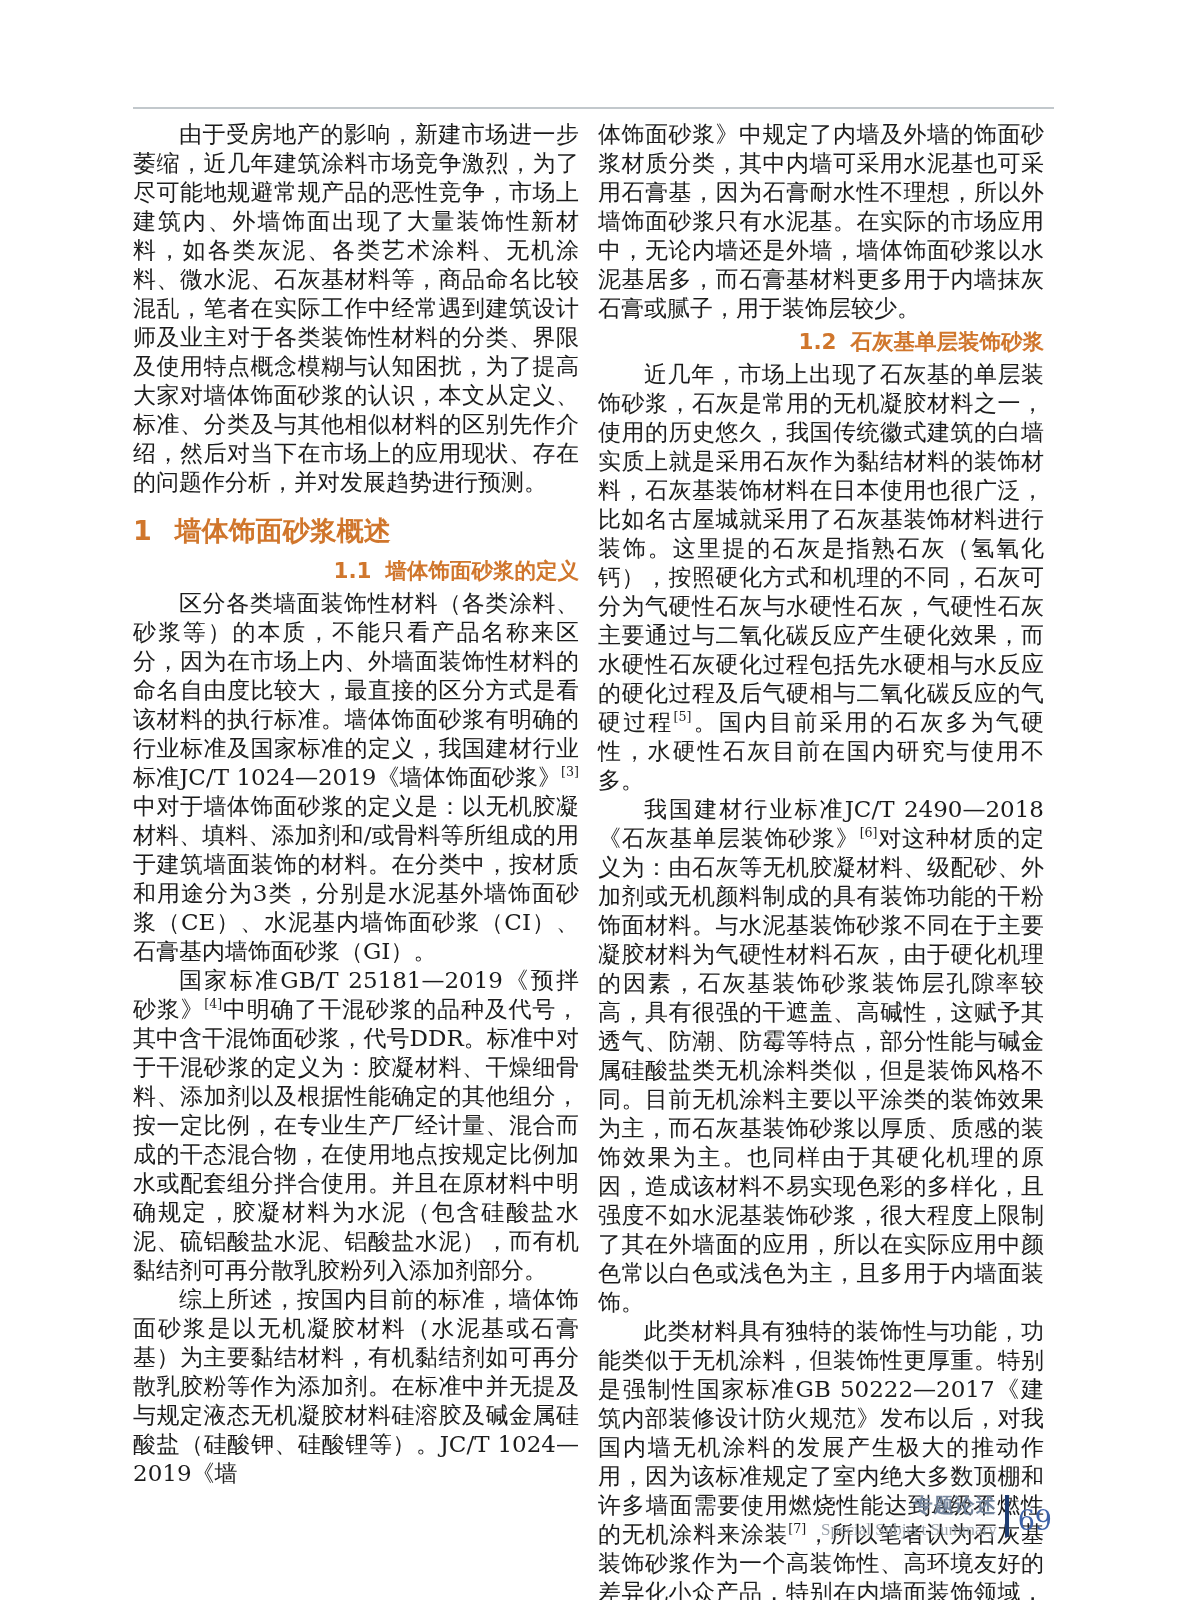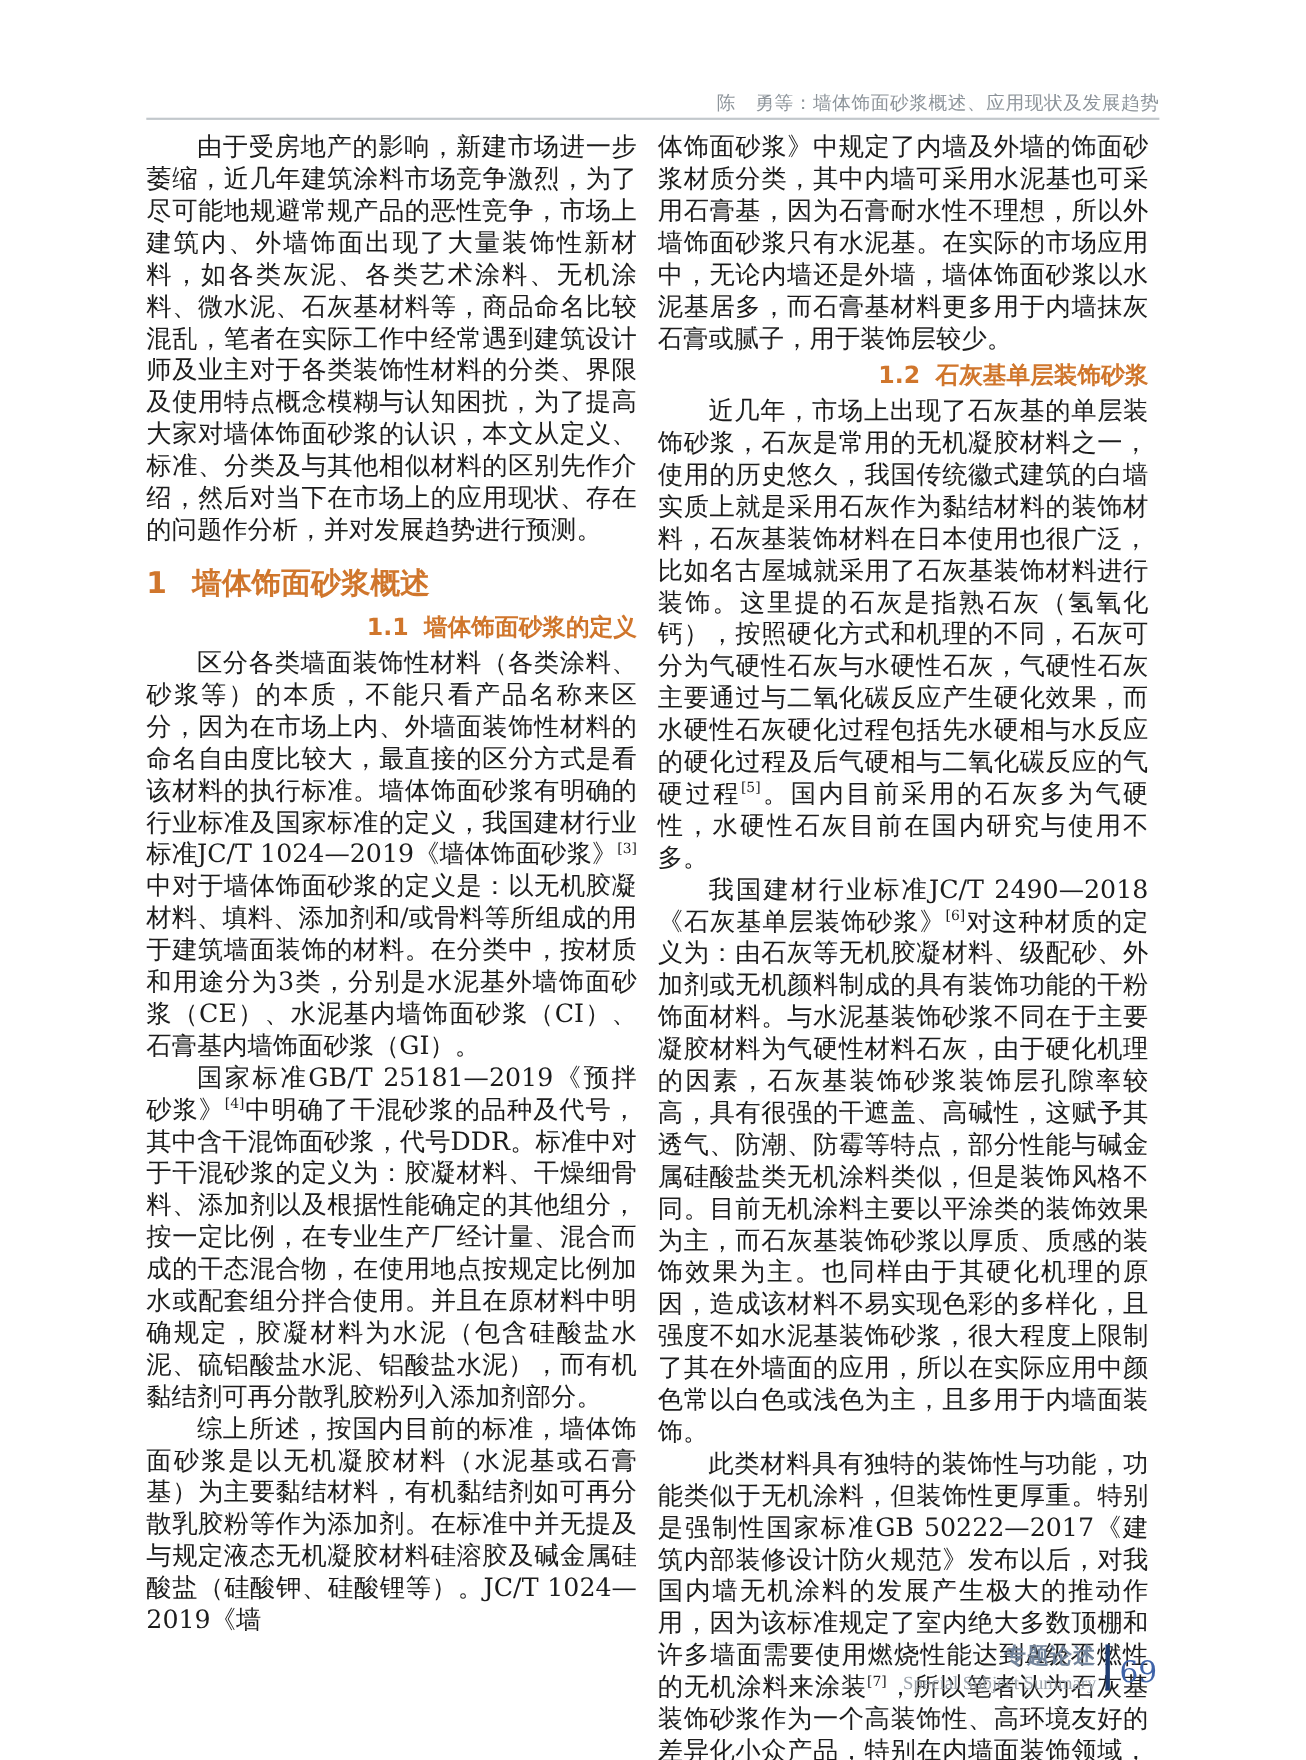--- a/index.html
+++ b/index.html
@@ -114,21 +114,20 @@
     font-size: 27px;
     padding-top: 8px;
     color: var(--footer-blue, #3f63a8);
   }
 </style>
 </head>
 <body>
 
 <div class="page">
 
-  <div class="running-head">陈　勇等：墙体饰面砂浆概述、应用现状及发展趋势</div>
   <div class="head-rule"></div>
 
   <main class="content">
 
     <div class="col">
       <p>由于受房地产的影响，新建市场进一步萎缩，近几年建筑涂料市场竞争激烈，为了尽可能地规避常规产品的恶性竞争，市场上建筑内、外墙饰面出现了大量装饰性新材料，如各类灰泥、各类艺术涂料、无机涂料、微水泥、石灰基材料等，商品命名比较混乱，笔者在实际工作中经常遇到建筑设计师及业主对于各类装饰性材料的分类、界限及使用特点概念模糊与认知困扰，为了提高大家对墙体饰面砂浆的认识，本文从定义、标准、分类及与其他相似材料的区别先作介绍，然后对当下在市场上的应用现状、存在的问题作分析，并对发展趋势进行预测。</p>
 
       <h2 class="sec1"><span class="num">1</span><span>墙体饰面砂浆概述</span></h2>
 
       <h3 class="sec2"><span class="num">1.1</span><span>墙体饰面砂浆的定义</span></h3>

